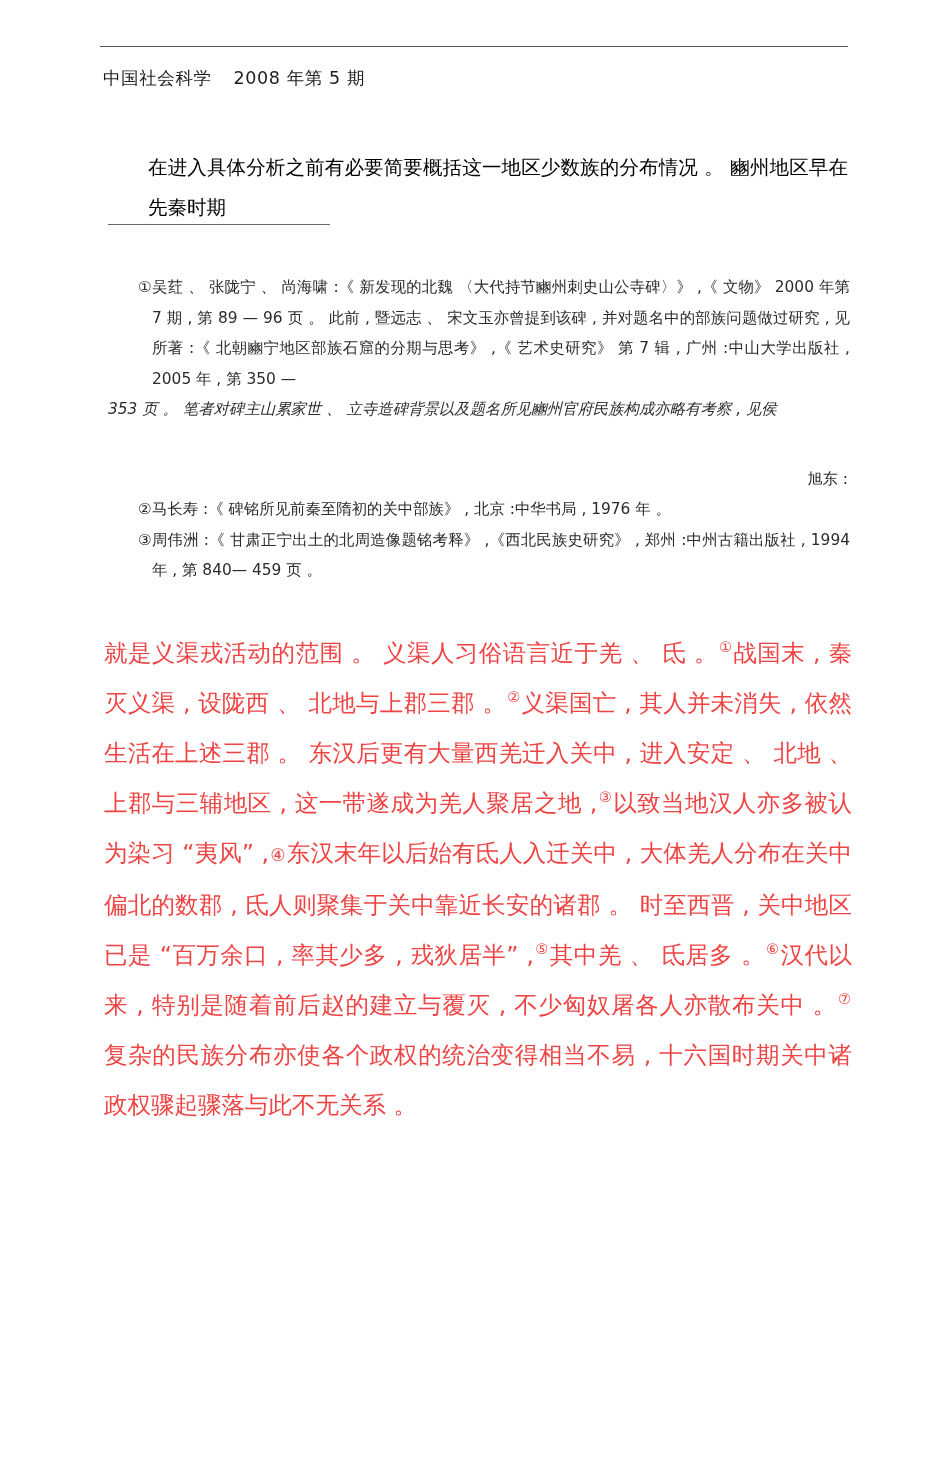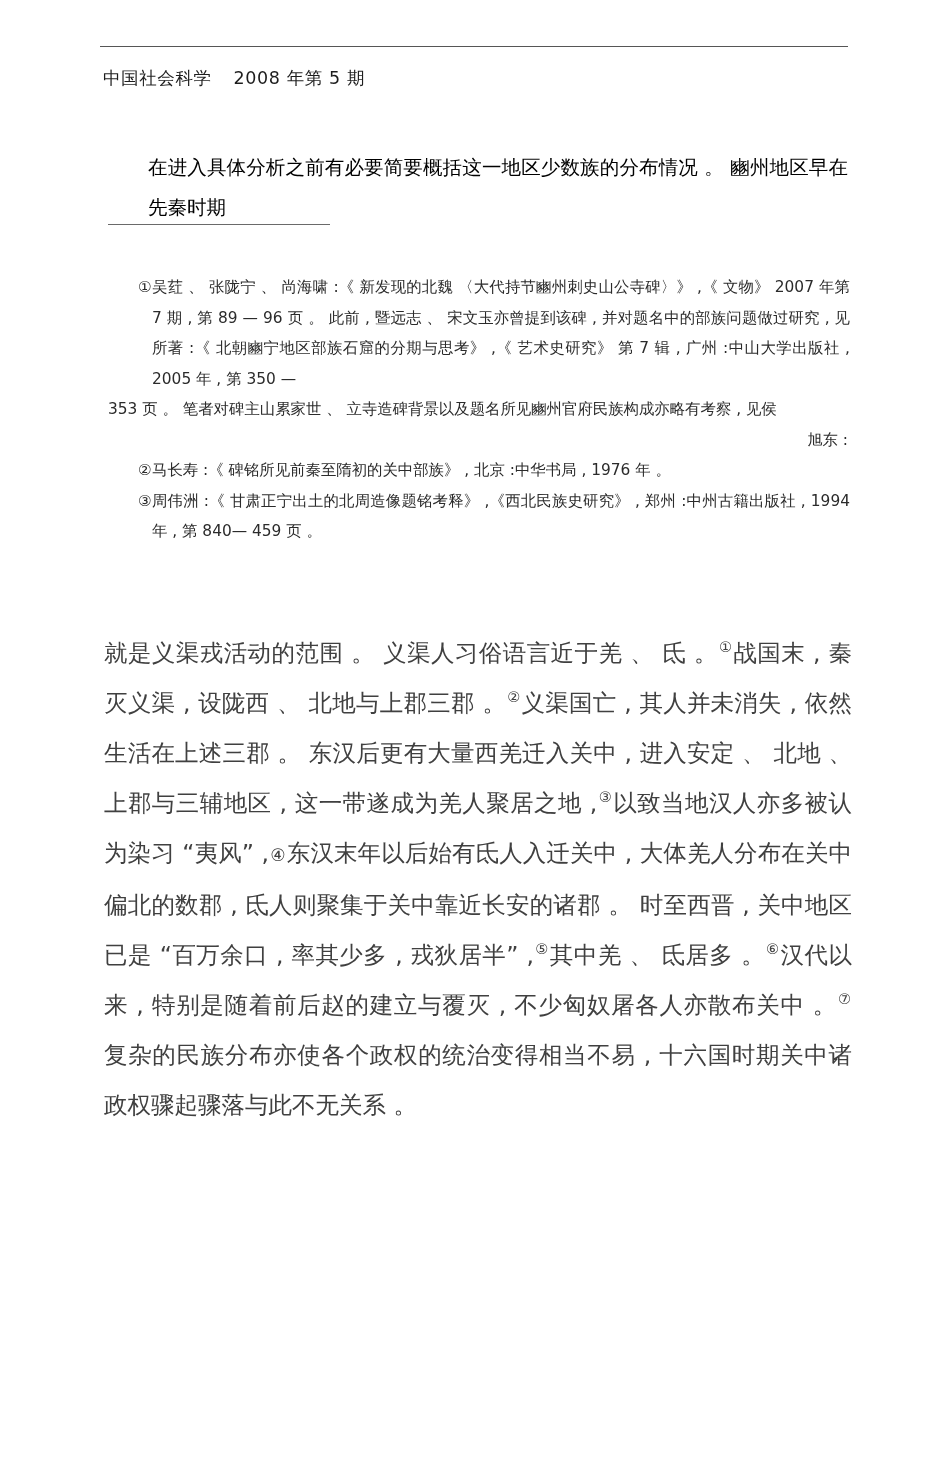--- a/index.html
+++ b/index.html
@@ -88,36 +88,38 @@
     top: 0;
     font-size: 15px;
   }
   .fn-body { display: block; }
   .fn-outdent {
     text-align: justify;
     text-justify: inter-character;
     padding-left: 0;
     margin-left: -44px;
     width: 742px;
+    font-style: italic;
   }
   .fn-tail-right {
     display: block;
     text-align: right;
     padding-right: 2px;
+    margin-top: 39px;
   }
 
   
   .body-text {
     position: absolute;
     left: 104px;
     top: 628px;
     width: 748px;
     font-size: 23.5px;
     line-height: 50px;
-    color: #404040;
+    color: #ef4444;
     text-align: justify;
     text-justify: inter-character;
   }
   .body-text p {
     margin: 0;
     text-align: justify;
     text-justify: inter-character;
   }
   .body-text p.indent {
     text-indent: 48px;
@@ -145,21 +147,21 @@
   </div>
 
   <div class="top-para">在进入具体分析之前有必要简要概括这一地区少数族的分布情况 。 豳州地区早在先秦时期</div>
 
   <div class="footnote-rule"></div>
 
   <div class="footnotes">
 
     <div class="fn">
       <span class="fn-marker">①</span>
-      <span class="fn-body">吴荭 、 张陇宁 、 尚海啸 :《 新发现的北魏 〈大代持节豳州刺史山公寺碑〉》 ,《 文物》 2007 年第 7 期 , 第 89 — 96 页 。 此前 , 暨远志 、 宋文玉亦曾提到该碑 , 并对题名中的部族问题做过研究 , 见所著 :《 北朝豳宁地区部族石窟的分期与思考》 ,《 艺术史研究》 第 7 辑 , 广州 :中山大学出版社 , 2005 年 , 第 350 —</span>
+      <span class="fn-body">吴荭 、 张陇宁 、 尚海啸 :《 新发现的北魏 〈大代持节豳州刺史山公寺碑〉》 ,《 文物》 2000 年第 7 期 , 第 89 — 96 页 。 此前 , 暨远志 、 宋文玉亦曾提到该碑 , 并对题名中的部族问题做过研究 , 见所著 :《 北朝豳宁地区部族石窟的分期与思考》 ,《 艺术史研究》 第 7 辑 , 广州 :中山大学出版社 , 2005 年 , 第 350 —</span>
       <span class="fn-body fn-outdent">353 页 。 笔者对碑主山累家世 、 立寺造碑背景以及题名所见豳州官府民族构成亦略有考察 , 见侯</span>
       <span class="fn-body fn-tail-right">旭东 :</span>
     </div>
 
     <div class="fn">
       <span class="fn-marker">②</span>
       <span class="fn-body">马长寿 :《 碑铭所见前秦至隋初的关中部族》 , 北京 :中华书局 , 1976 年 。</span>
     </div>
 
     <div class="fn">

